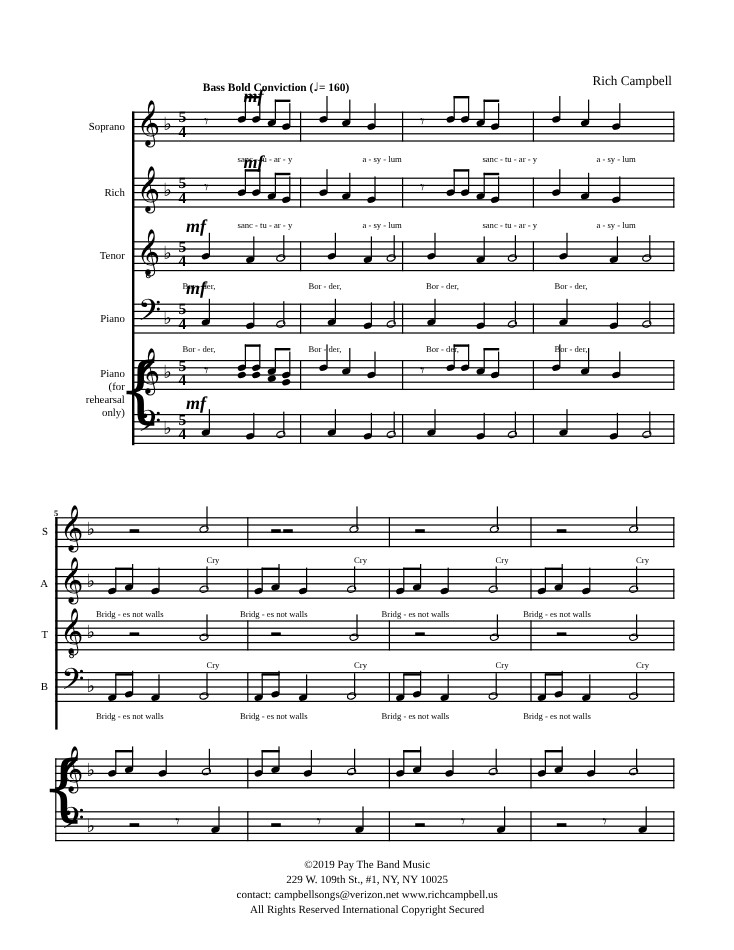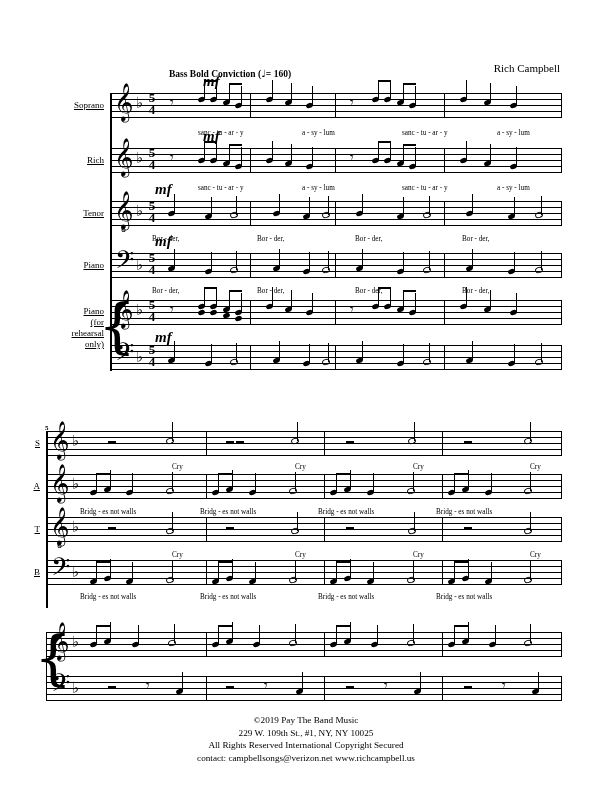--- a/index.html
+++ b/index.html
@@ -91,21 +91,20 @@
     width: 1.5px;
     background: #000;
   }
   .part-label {
     position: absolute;
     right: 0;
     text-align: right;
     font-size: 9px;
     font-family: "Liberation Serif", serif;
     line-height: 11px;
-    text-decoration: underline;
   }
   .part-label-box {
     position: absolute;
     left: 20px;
     width: 84px;
   }
   .clef {
     position: absolute;
     font-family: "DejaVu Sans", sans-serif;
     line-height: 1;
@@ -825,17 +824,17 @@
       <div class="barline" style="left:278px;"></div>
       <div class="barline" style="left:396px;"></div>
       <div class="barline" style="left:515px;"></div>
     </div>
     <div class="barline" style="left:46px; top:632px; height:69px;"></div>
   </div>
 
   <div class="footer" style="top:714px;">
     <div>©2019 Pay The Band Music</div>
     <div>229 W. 109th St., #1, NY, NY 10025</div>
+    <div>contact: campbellsongs@verizon.net   www.richcampbell.us</div>
     <div>All Rights Reserved     International Copyright Secured</div>
-    <div>contact: campbellsongs@verizon.net   www.richcampbell.us</div>
   </div>
 
 </div>
 
 </body></html>

